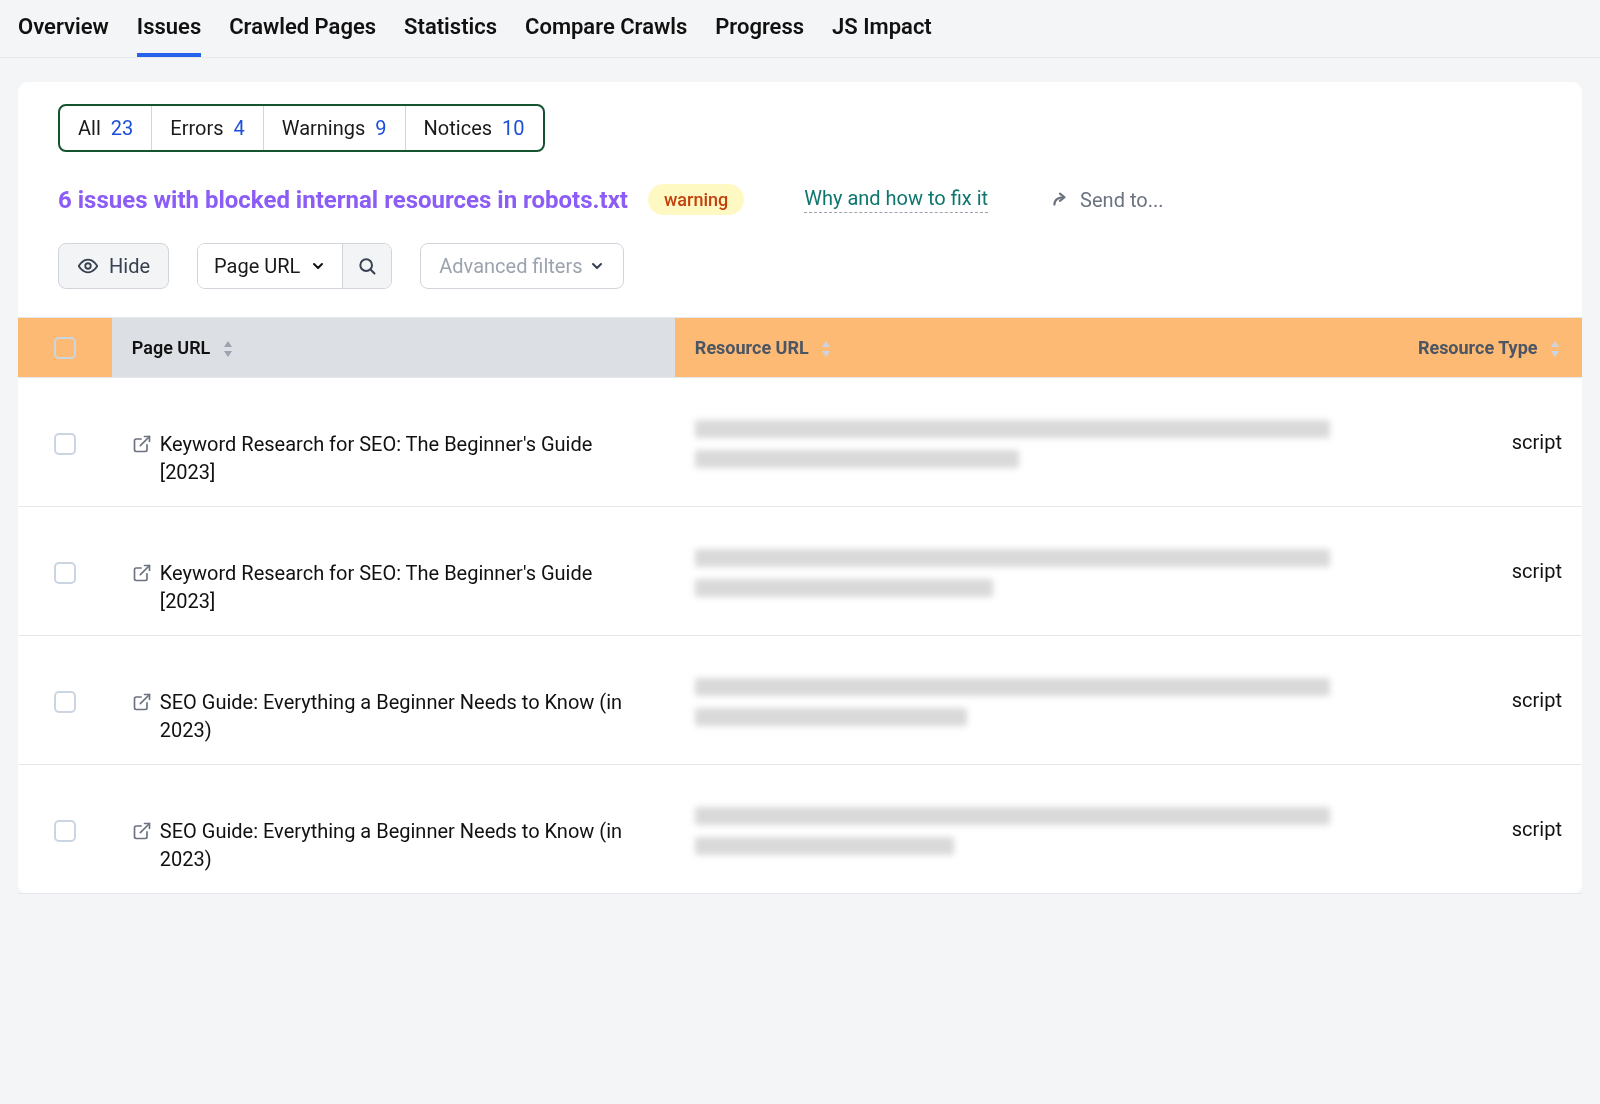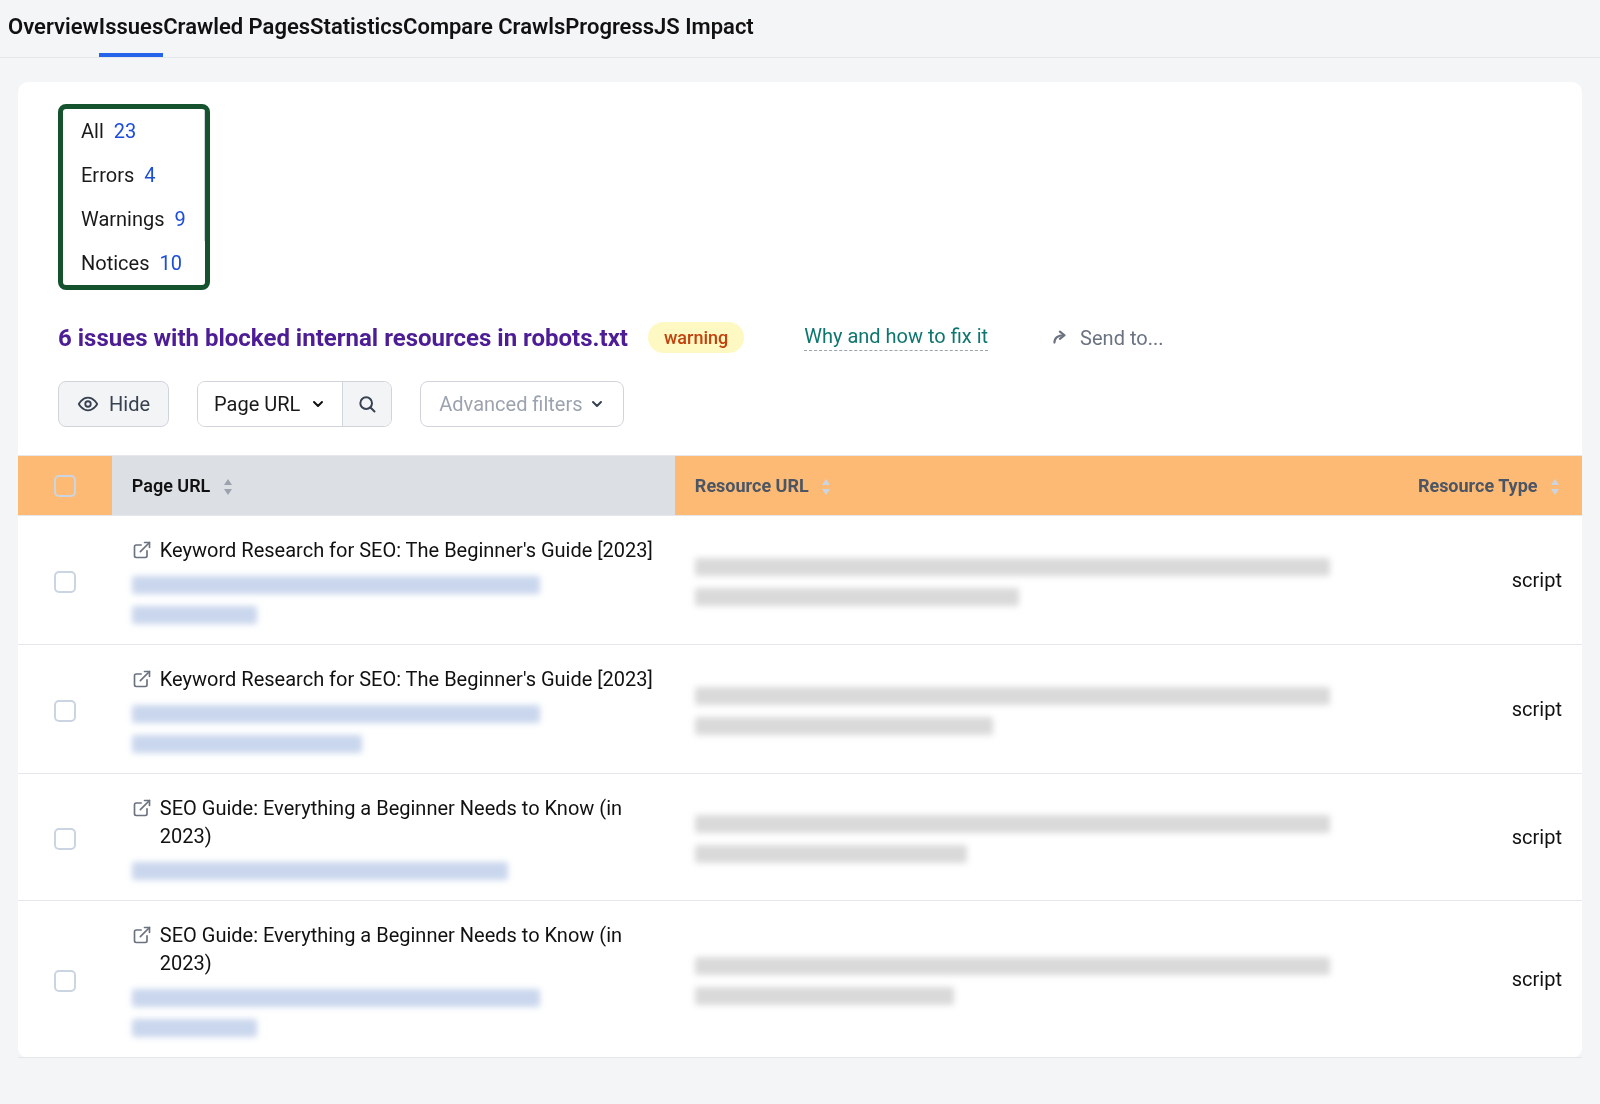--- a/index.html
+++ b/index.html
@@ -5,21 +5,22 @@
   * { box-sizing: border-box; margin: 0; padding: 0; }
   body {
     font-family: -apple-system, BlinkMacSystemFont, "Segoe UI", Roboto, Helvetica, Arial, sans-serif;
     background: #f4f5f7;
     color: #1a1a1a;
     font-size: 18px;
   }
   
   .nav-tabs {
     display: flex;
-    padding: 14px 18px 0 8px;
+    gap: 28px;
+    padding: 14px 18px 0 18px;
     border-bottom: 1px solid #e5e7eb;
     background: #f4f5f7;
   }
   .nav-tab {
     font-size: 22px;
     font-weight: 600;
     color: #111;
     padding-bottom: 14px;
     cursor: pointer;
     border-bottom: 4px solid transparent;
@@ -31,25 +32,24 @@
   .panel {
     background: #fff;
     margin: 24px 18px 0 18px;
     border-radius: 10px;
     padding: 22px 0 0 0;
   }
   .panel-inner { padding: 0 40px; }
   
   .pill-row {
     display: inline-flex;
-    border: 5px solid #14532d;
+    border: 2px solid #14532d;
     border-radius: 8px;
     overflow: hidden;
     margin-bottom: 32px;
-    flex-direction: column;
   }
   .pill {
     display: flex;
     align-items: center;
     gap: 10px;
     padding: 10px 18px;
     font-size: 20px;
     border-right: 1px solid #d1d5db;
     cursor: pointer;
   }
@@ -59,21 +59,21 @@
   .heading-row {
     display: flex;
     align-items: center;
     gap: 20px;
     margin-bottom: 28px;
     flex-wrap: wrap;
   }
   .heading-title {
     font-size: 24px;
     font-weight: 700;
-    color: #4c1d95;
+    color: #8b5cf6;
   }
   .badge-warning {
     background: #fef9c3;
     color: #c2410c;
     border-radius: 18px;
     padding: 5px 16px;
     font-size: 18px;
     font-weight: 500;
   }
   .heading-row .spacer { flex: 0 0 20px; }
@@ -180,22 +180,23 @@
   tbody td {
     padding: 20px;
     border-bottom: 1px solid #e5e7eb;
     vertical-align: top;
     font-size: 20px;
     color: #111;
   }
   tbody tr td:last-child { text-align: right; vertical-align: middle; }
   .page-cell {
     display: flex;
-    flex-direction: column;
+    flex-direction: row;
     gap: 8px;
+    margin-top: 32px;
   }
   .page-title-row {
     display: flex;
     align-items: flex-start;
     gap: 8px;
     line-height: 1.4;
   }
   .ext-icon { color: #6b7280; flex-shrink: 0; margin-top: 4px; }
   .blur-bar {
     height: 18px;

